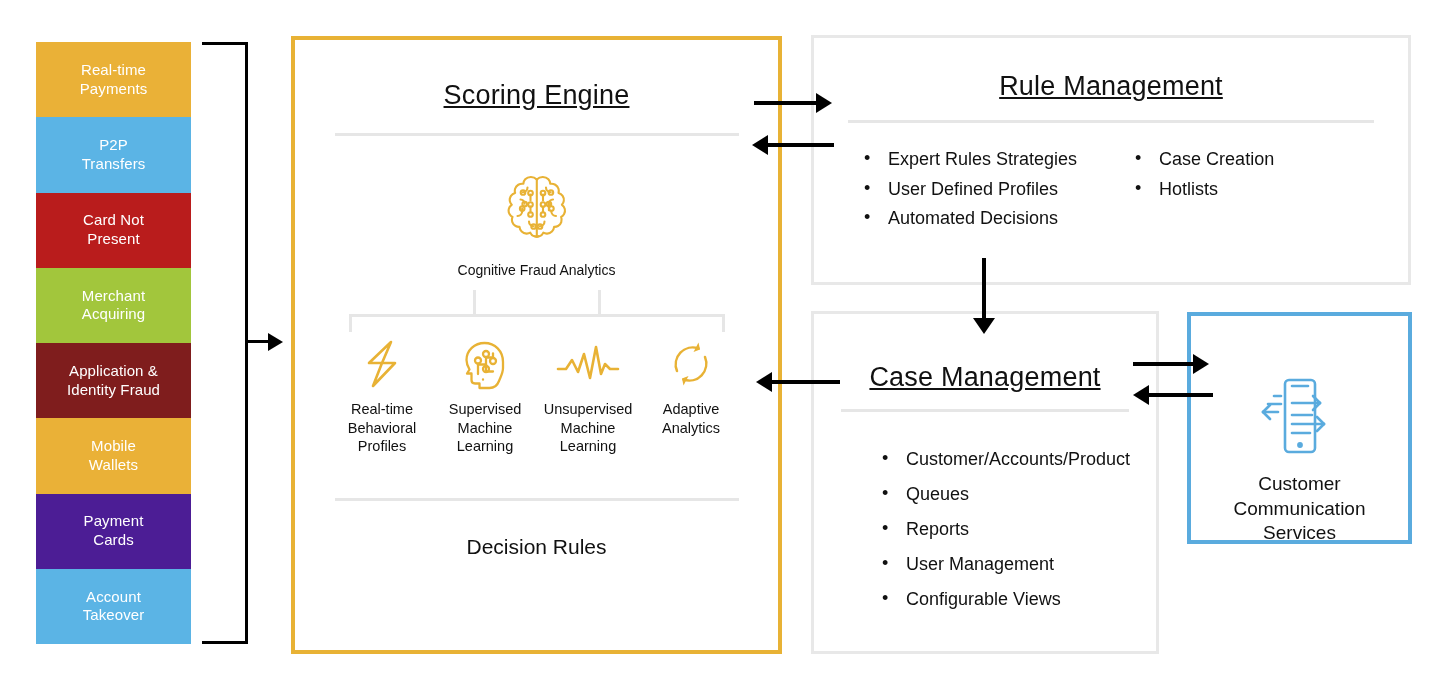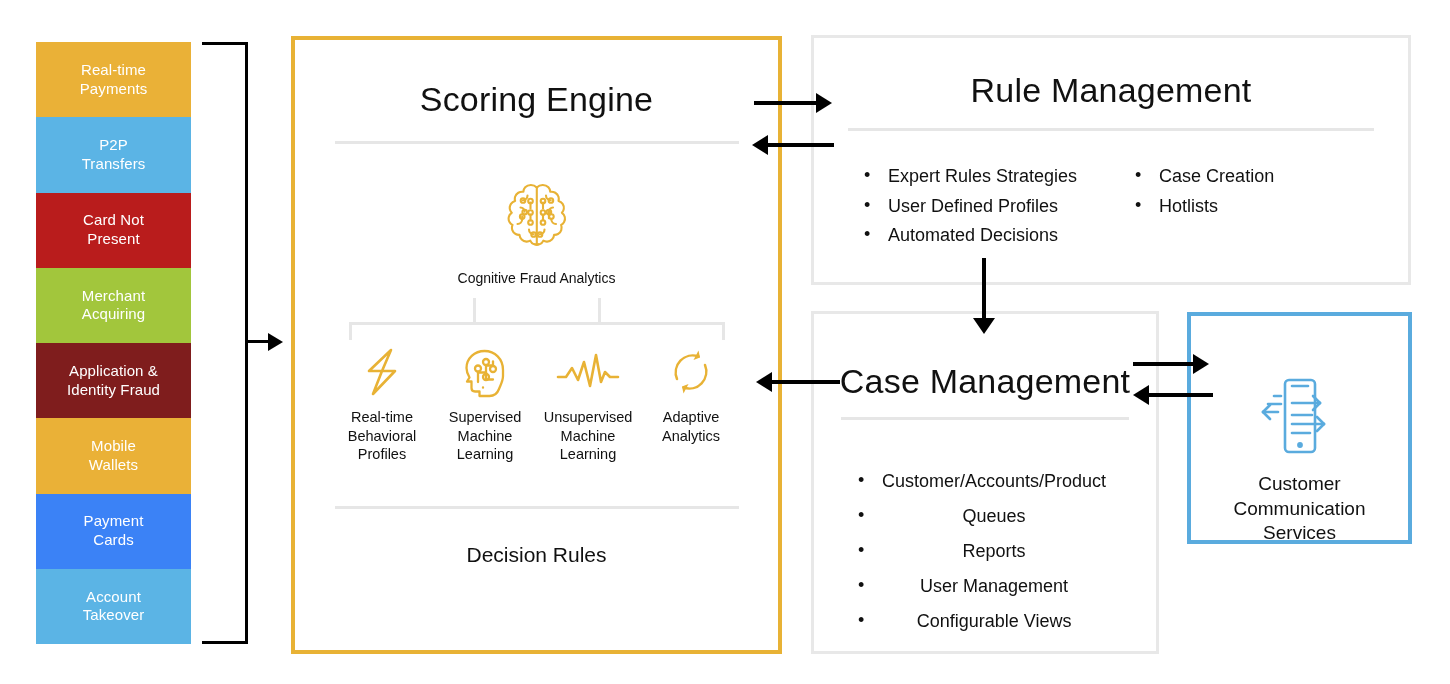--- a/index.html
+++ b/index.html
@@ -94,24 +94,25 @@
     border: 3px solid #E8E8E8;
   }
   .panel-ccs {
     left: 1187px; top: 312px;
     width: 225px; height: 232px;
     border: 4px solid #5AABDE;
   }
 
   .panel-title {
     text-align: center;
-    font-size: 34px;
+    font-size: 27px;
     font-weight: 400;
     color: #111;
     letter-spacing: .2px;
+    text-decoration: underline;
   }
   .panel-scoring .panel-title { margin-top: 40px; }
   .panel-rule .panel-title { margin-top: 33px; }
   .panel-case .panel-title { margin-top: 48px; }
 
   .divider {
     height: 3px;
     background: #E6E6E6;
     margin: 16px auto 0 auto;
   }
@@ -187,21 +188,21 @@
   .decision-label {
     margin-top: 34px;
     text-align: center;
     font-size: 21px;
     color: #111;
   }
 
   
   .bullets {
     display: flex;
-    margin-top: 31px;
+    margin-top: 22px;
     padding-left: 48px;
     gap: 56px;
   }
   ul.blist {
     list-style: none;
     margin: 0;
     padding: 0;
   }
   ul.blist li {
     position: relative;
@@ -213,23 +214,22 @@
   }
   ul.blist li:before {
     content: "\2022";
     position: absolute;
     left: 2px;
     top: -1px;
     font-size: 18px;
     color: #111;
   }
   .panel-case .bullets {
-    padding-left: 42px;
-    margin-top: 44px;
-    text-align: center;
+    padding-left: 66px;
+    margin-top: 30px;
   }
   .panel-case ul.blist li { line-height: 1.95; }
 
   
   .ccs-inner {
     height: 100%;
     display: flex;
     flex-direction: column;
     align-items: center;
     justify-content: center;
@@ -300,21 +300,21 @@
         <span>Application &amp;</span>
         <span>Identity Fraud</span>
       </div>
     </div>
     <div class="channel-item" style="background:#EAB137">
       <div>
         <span>Mobile</span>
         <span>Wallets</span>
       </div>
     </div>
-    <div class="channel-item" style="background:#3b82f6">
+    <div class="channel-item" style="background:#4c1d95">
       <div>
         <span>Payment</span>
         <span>Cards</span>
       </div>
     </div>
     <div class="channel-item" style="background:#5BB4E5">
       <div>
         <span>Account</span>
         <span>Takeover</span>
       </div>

